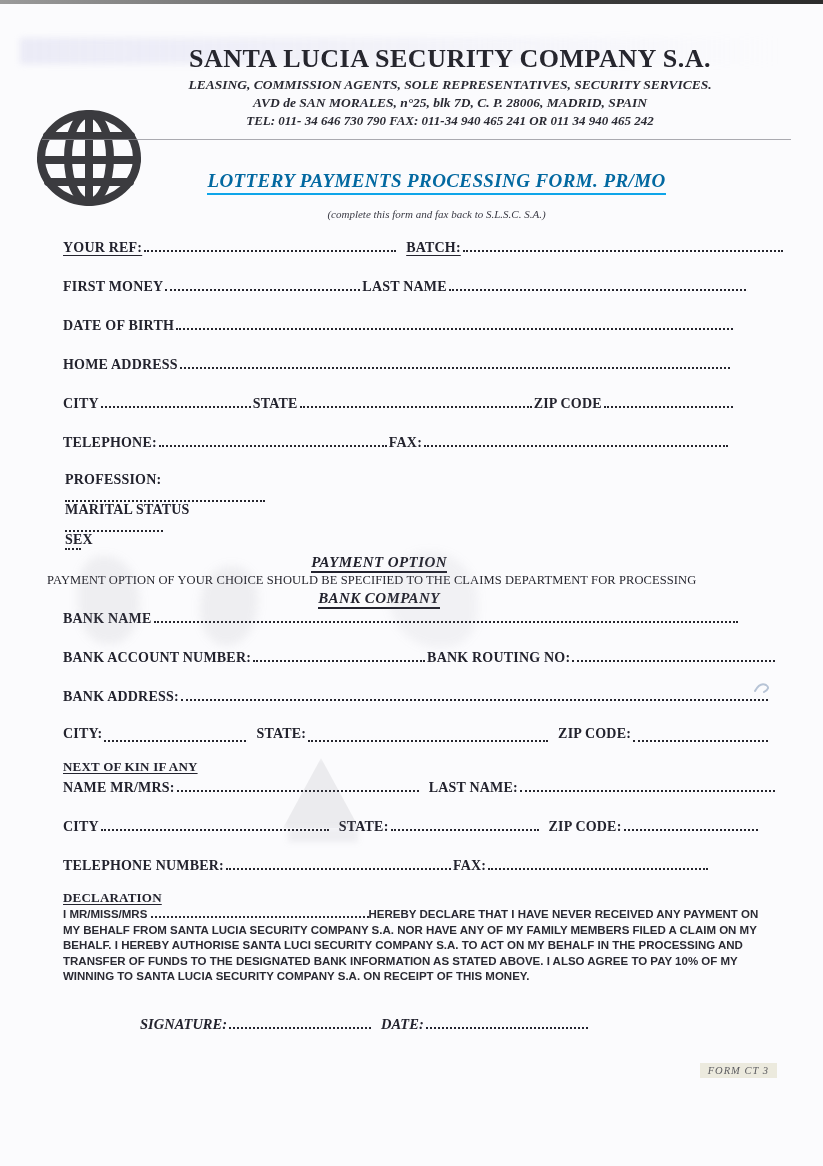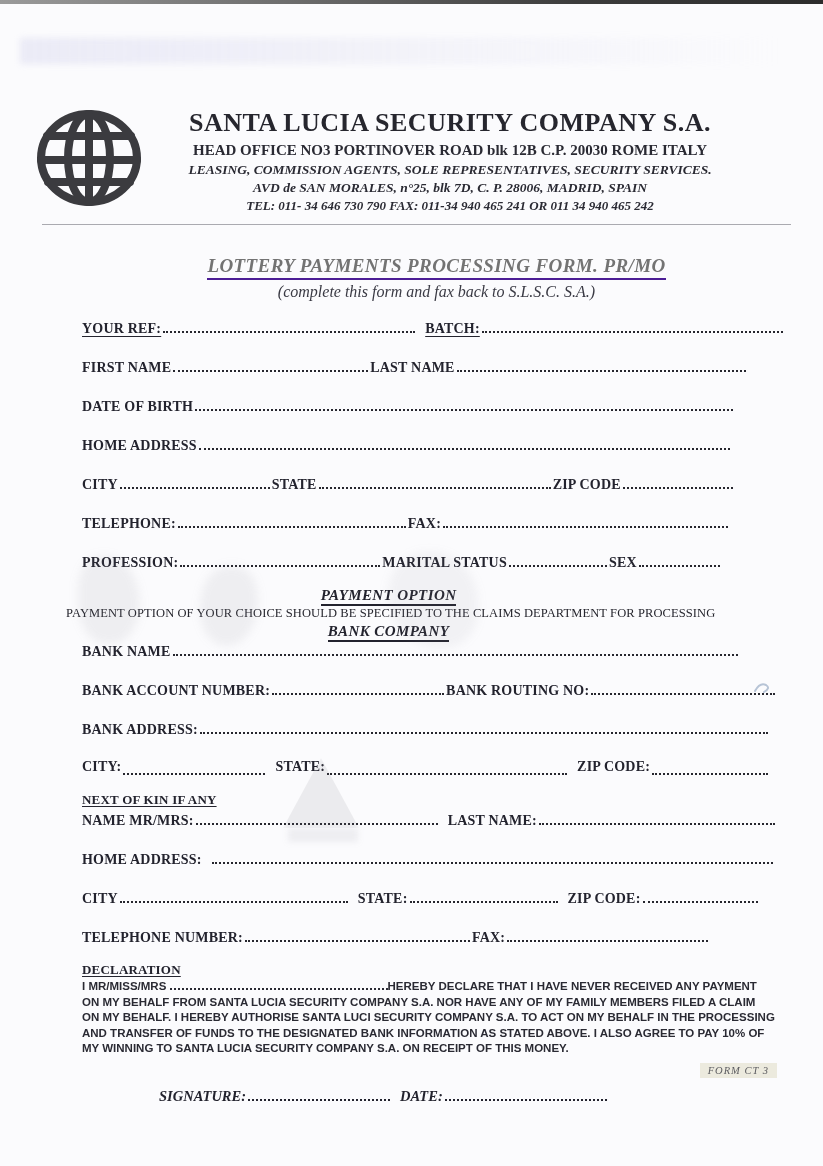--- a/index.html
+++ b/index.html
@@ -15,42 +15,42 @@
   .scan-top-edge{
     position:absolute;top:0;left:0;width:100%;height:4px;
     background:linear-gradient(to right,#9a9a9a 0%,#6d6d6d 35%,#3c3c3c 70%,#2c2c2c 100%);
   }
   .scan-smudge{
     position:absolute;top:38px;left:20px;width:760px;height:26px;
     background:linear-gradient(to right, rgba(215,215,238,.45), rgba(225,225,242,.25) 60%, rgba(230,230,240,0));
     filter:blur(3px);
   }
   
-  .header{position:relative;padding-top:108px;}
+  .header{position:relative;padding-top:44px;}
   .logo{position:absolute;left:34px;top:106px;width:110px;height:104px;}
   .header-text{margin-left:150px;width:600px;text-align:center;}
   .company-name{font-size:26px;font-weight:bold;letter-spacing:.5px;line-height:30px;color:#26262e;}
   .addr1{font-size:15px;font-weight:bold;margin-top:4px;color:#2a2a33;}
   .services{font-size:13.5px;font-weight:bold;font-style:italic;margin-top:3px;color:#2a2a33;text-align:center;}
   .addr2{font-size:13.5px;font-weight:bold;font-style:italic;margin-top:2px;color:#2a2a33;}
   .tel{font-size:13px;font-weight:bold;font-style:italic;margin-top:2px;color:#2a2a33;}
   .header-divider{
     margin:10px 32px 0 42px;height:2px;
     border-top:1px solid #8f8f96;opacity:.75;
   }
   
   .title-block{text-align:center;padding-left:50px;margin-top:28px;}
   .form-title{
     display:inline-block;font-size:19px;font-weight:bold;font-style:italic;
-    letter-spacing:.4px;color:#737373;
-    border-bottom:2px solid #4c1d95;padding-bottom:1px;
-  }
-  .form-subtitle{font-size:16px;font-style:italic;color:#3a3a44;margin-top:3px;}
-  
-  .form{padding:18px 38px 0 82px;}
+    letter-spacing:.4px;color:#0369a1;
+    border-bottom:2px solid #0ea5e9;padding-bottom:1px;
+  }
+  .form-subtitle{font-size:11px;font-style:italic;color:#3a3a44;margin-top:13px;}
+  
+  .form{padding:18px 38px 0 63px;}
   .row{display:flex;align-items:baseline;margin-bottom:21px;font-size:14px;font-weight:bold;letter-spacing:.2px;}
   .row .lbl{white-space:nowrap;color:#23232e;}
   .lbl.u{text-decoration:underline;text-underline-offset:3px;}
   .dots{border-bottom:2px dotted #26262e;height:12px;margin:0 2px;min-width:16px;}
   .grow{flex:1;}
   .sp{width:8px;}
   .section-heading{
     text-align:center;margin:0 90px 2px 0;
     font-size:15px;font-weight:bold;font-style:italic;
   }
@@ -110,21 +110,20 @@
         <ellipse cx="55" cy="52" rx="48" ry="44"></ellipse>
         <ellipse cx="55" cy="52" rx="21" ry="44"></ellipse>
         <line x1="55" y1="8" x2="55" y2="96"></line>
         <line x1="13" y1="30" x2="97" y2="30"></line>
         <line x1="7" y1="54" x2="103" y2="54"></line>
         <line x1="14" y1="76" x2="96" y2="76"></line>
       </g>
     </svg>
     <div class="header-text">
       <div class="company-name">SANTA LUCIA SECURITY COMPANY S.A.</div>
-      <div class="addr1">HEAD OFFICE NO3 PORTINOVER ROAD blk 12B C.P. 20030 ROME ITALY</div>
       <div class="services">LEASING, COMMISSION AGENTS, SOLE REPRESENTATIVES, SECURITY SERVICES.</div>
       <div class="addr2">AVD de SAN MORALES,  n°25, blk 7D, C. P. 28006, MADRID, SPAIN</div>
       <div class="tel">TEL: 011- 34 646 730 790 FAX: 011-34 940 465 241 OR 011 34 940 465 242</div>
     </div>
     <div class="header-divider"></div>
   </div>
 
   <div class="title-block">
     <div><span class="form-title">LOTTERY PAYMENTS PROCESSING FORM. PR/MO</span></div>
     <div class="form-subtitle">(complete this form and fax back to S.L.S.C. S.A.)</div>
@@ -134,21 +133,21 @@
 
     <div class="row">
       <span class="lbl u">YOUR REF:</span>
       <span class="dots" style="width:252px;"></span>
       <span class="sp"></span>
       <span class="lbl u">BATCH:</span>
       <span class="dots grow"></span>
     </div>
 
     <div class="row" style="margin-right:37px;">
-      <span class="lbl">FIRST NAME</span>
+      <span class="lbl">FIRST MONEY</span>
       <span class="dots" style="width:195px;"></span>
       <span class="lbl">LAST NAME</span>
       <span class="dots grow"></span>
     </div>
 
     <div class="row" style="margin-right:50px;">
       <span class="lbl">DATE OF BIRTH</span>
       <span class="dots grow"></span>
     </div>
 
@@ -166,21 +165,21 @@
       <span class="dots grow"></span>
     </div>
 
     <div class="row" style="margin-right:55px;">
       <span class="lbl">TELEPHONE:</span>
       <span class="dots" style="width:228px;"></span>
       <span class="lbl">FAX:</span>
       <span class="dots grow"></span>
     </div>
 
-    <div class="row" style="margin-right:63px;margin-bottom:16px;">
+    <div class="row" style="margin-right:63px;margin-bottom:4px;flex-direction:column;">
       <span class="lbl">PROFESSION:</span>
       <span class="dots" style="width:200px;"></span>
       <span class="lbl">MARITAL STATUS</span>
       <span class="dots" style="width:98px;"></span>
       <span class="lbl">SEX</span>
       <span class="dots grow"></span>
     </div>
 
     <div class="section-heading">
       <span class="inner">PAYMENT OPTION</span>
@@ -221,25 +220,20 @@
     <div class="sub-label">NEXT OF KIN IF ANY</div>
 
     <div class="row" style="margin-right:8px;">
       <span class="lbl">NAME MR/MRS:</span>
       <span class="dots" style="width:242px;"></span>
       <span class="sp"></span>
       <span class="lbl">LAST NAME:</span>
       <span class="dots grow"></span>
     </div>
 
-    <div class="row" style="margin-right:10px;">
-      <span class="lbl">HOME ADDRESS:</span>
-      <span class="sp"></span>
-      <span class="dots grow"></span>
-    </div>
 
     <div class="row" style="margin-right:25px;">
       <span class="lbl">CITY</span>
       <span class="dots" style="width:228px;"></span>
       <span class="sp"></span>
       <span class="lbl">STATE:</span>
       <span class="dots" style="width:148px;"></span>
       <span class="sp"></span>
       <span class="lbl">ZIP CODE:</span>
       <span class="dots grow"></span>

